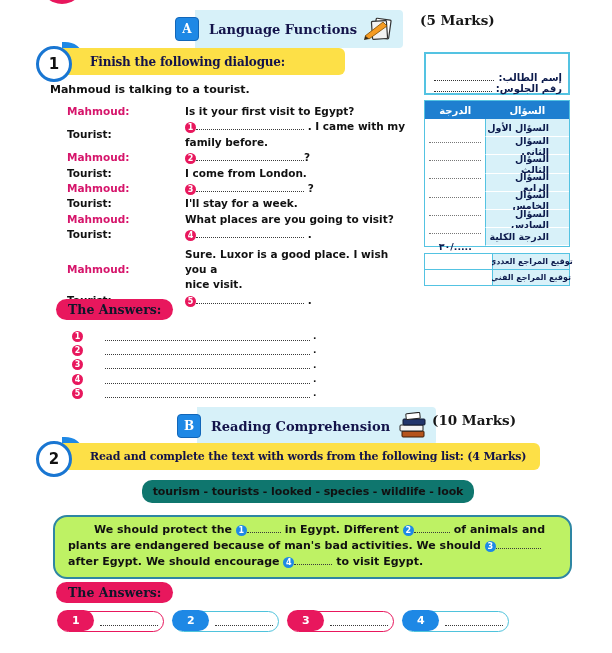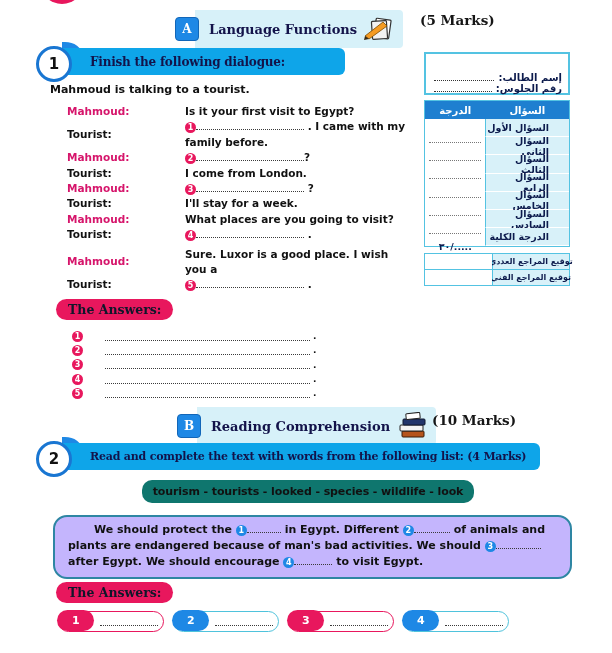--- a/index.html
+++ b/index.html
@@ -19,21 +19,21 @@
               padding:0 8px 0 14px;border-radius:0 4px 4px 0;}
   .sect-title{font-family:"DejaVu Serif",serif;font-weight:bold;font-size:13px;color:#13134A;white-space:nowrap;}
   .sect-icon{margin-left:6px;display:flex;align-items:center;}
   .marks{font-family:"DejaVu Serif",serif;font-weight:bold;font-size:13.5px;color:#161616;}
 
   
   .qcirc{width:30px;height:30px;border-radius:50%;background:#fff;border:3px solid #1976D2;
          display:flex;align-items:center;justify-content:center;
          font-weight:bold;font-size:15px;color:#111;z-index:3;}
   .qtail{width:20px;height:15px;background:#1E88E5;border-radius:0 85% 0 0;z-index:1;}
-  .qbanner{background:#0ea5e9;border-radius:6px;height:27px;display:flex;align-items:center;z-index:2;}
+  .qbanner{background:#fde047;border-radius:6px;height:27px;display:flex;align-items:center;z-index:2;}
   .qtitle{font-family:"DejaVu Serif",serif;font-weight:bold;font-size:12px;color:#13134A;
           padding-left:38px;white-space:nowrap;letter-spacing:-0.2px;}
 
   .intro{font-size:11px;font-weight:bold;color:#111;}
 
   
   .dlg{display:flex;flex-direction:column;width:345px;}
   .dlg-row{display:flex;font-size:10.5px;font-weight:bold;line-height:15.4px;gap:45px;}
   .dlg-row.multi{align-items:center;}
   .spk{width:73px;flex:none;}
@@ -82,21 +82,21 @@
   .ans-row .nc{margin-right:22px;}
   .ans-suffix{font-size:9px;font-weight:bold;margin-left:3px;}
 
   
   .wordstrip{left:142px;top:480px;width:332px;height:23px;background:#0f766e;border-radius:10px;
              display:flex;align-items:center;justify-content:center;
              font-size:11px;font-weight:bold;color:#111;letter-spacing:-0.1px;white-space:nowrap;text-align:right;}
 
   
   .passagebox{left:53px;top:515px;width:519px;border:2px solid #2E86A3;border-radius:14px;
-              box-sizing:border-box;padding:5px 13px 7px;background:#c4b5fd;}
+              box-sizing:border-box;padding:5px 13px 7px;background:#bef264;}
   .passage{margin:0;font-size:11px;font-weight:bold;line-height:16px;color:#111;text-indent:26px;}
   .passage .nc{text-indent:0;}
 
   
   .pill{position:absolute;top:611px;width:106px;height:21px;border-radius:11px;box-sizing:border-box;
         display:flex;align-items:center;background:#fff;}
   .pill.pinkb{border:1.6px solid #E8175D;}
   .pill.blueb{border:1.6px solid #4FC3DC;}
   .pill-num{width:37px;height:21px;margin:-1.6px 0 0 -1.6px;border-radius:11px;color:#fff;
             font-weight:bold;font-size:11px;display:flex;align-items:center;justify-content:center;}
@@ -168,20 +168,21 @@
       <div class="dtxt">What places are you going to visit?</div>
     </div>
     <div class="dlg-row">
       <span class="spk t">Tourist:</span>
       <div class="dtxt"><span class="nc pinkc">4</span><span class="dotline w108"></span><span> .</span></div>
     </div>
     <div class="dlg-row multi" style="margin-top:4px;">
       <span class="spk m">Mahmoud:</span>
       <div class="dtxt">
         <div>Sure. Luxor is a good place. I wish you a</div>
+        <div>nice visit.</div>
       </div>
     </div>
     <div class="dlg-row">
       <span class="spk t">Tourist:</span>
       <div class="dtxt"><span class="nc pinkc">5</span><span class="dotline w108"></span><span> .</span></div>
     </div>
   </div>
 
   <div class="abs namebox">
     <div class="nb-line">

